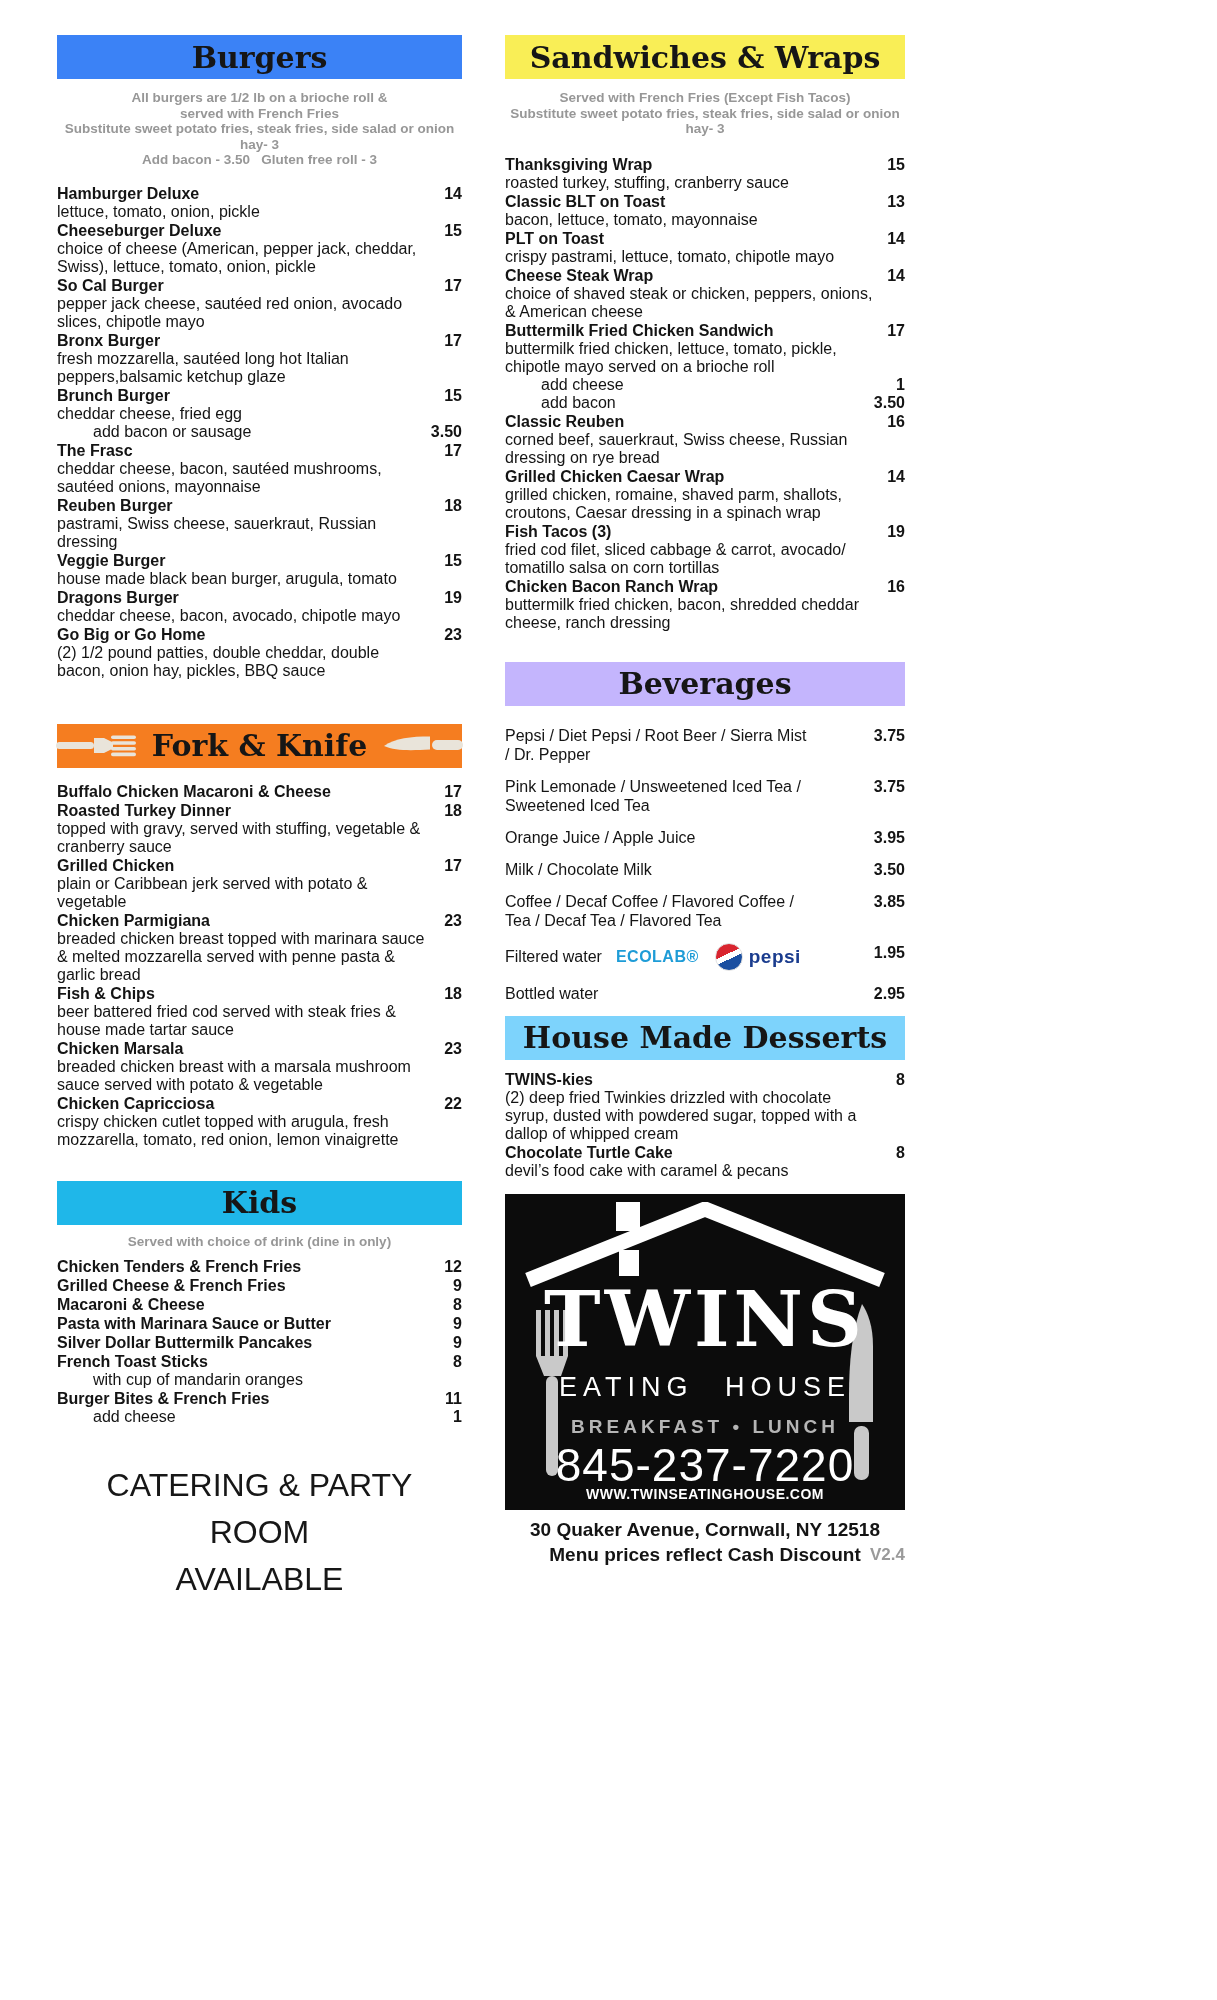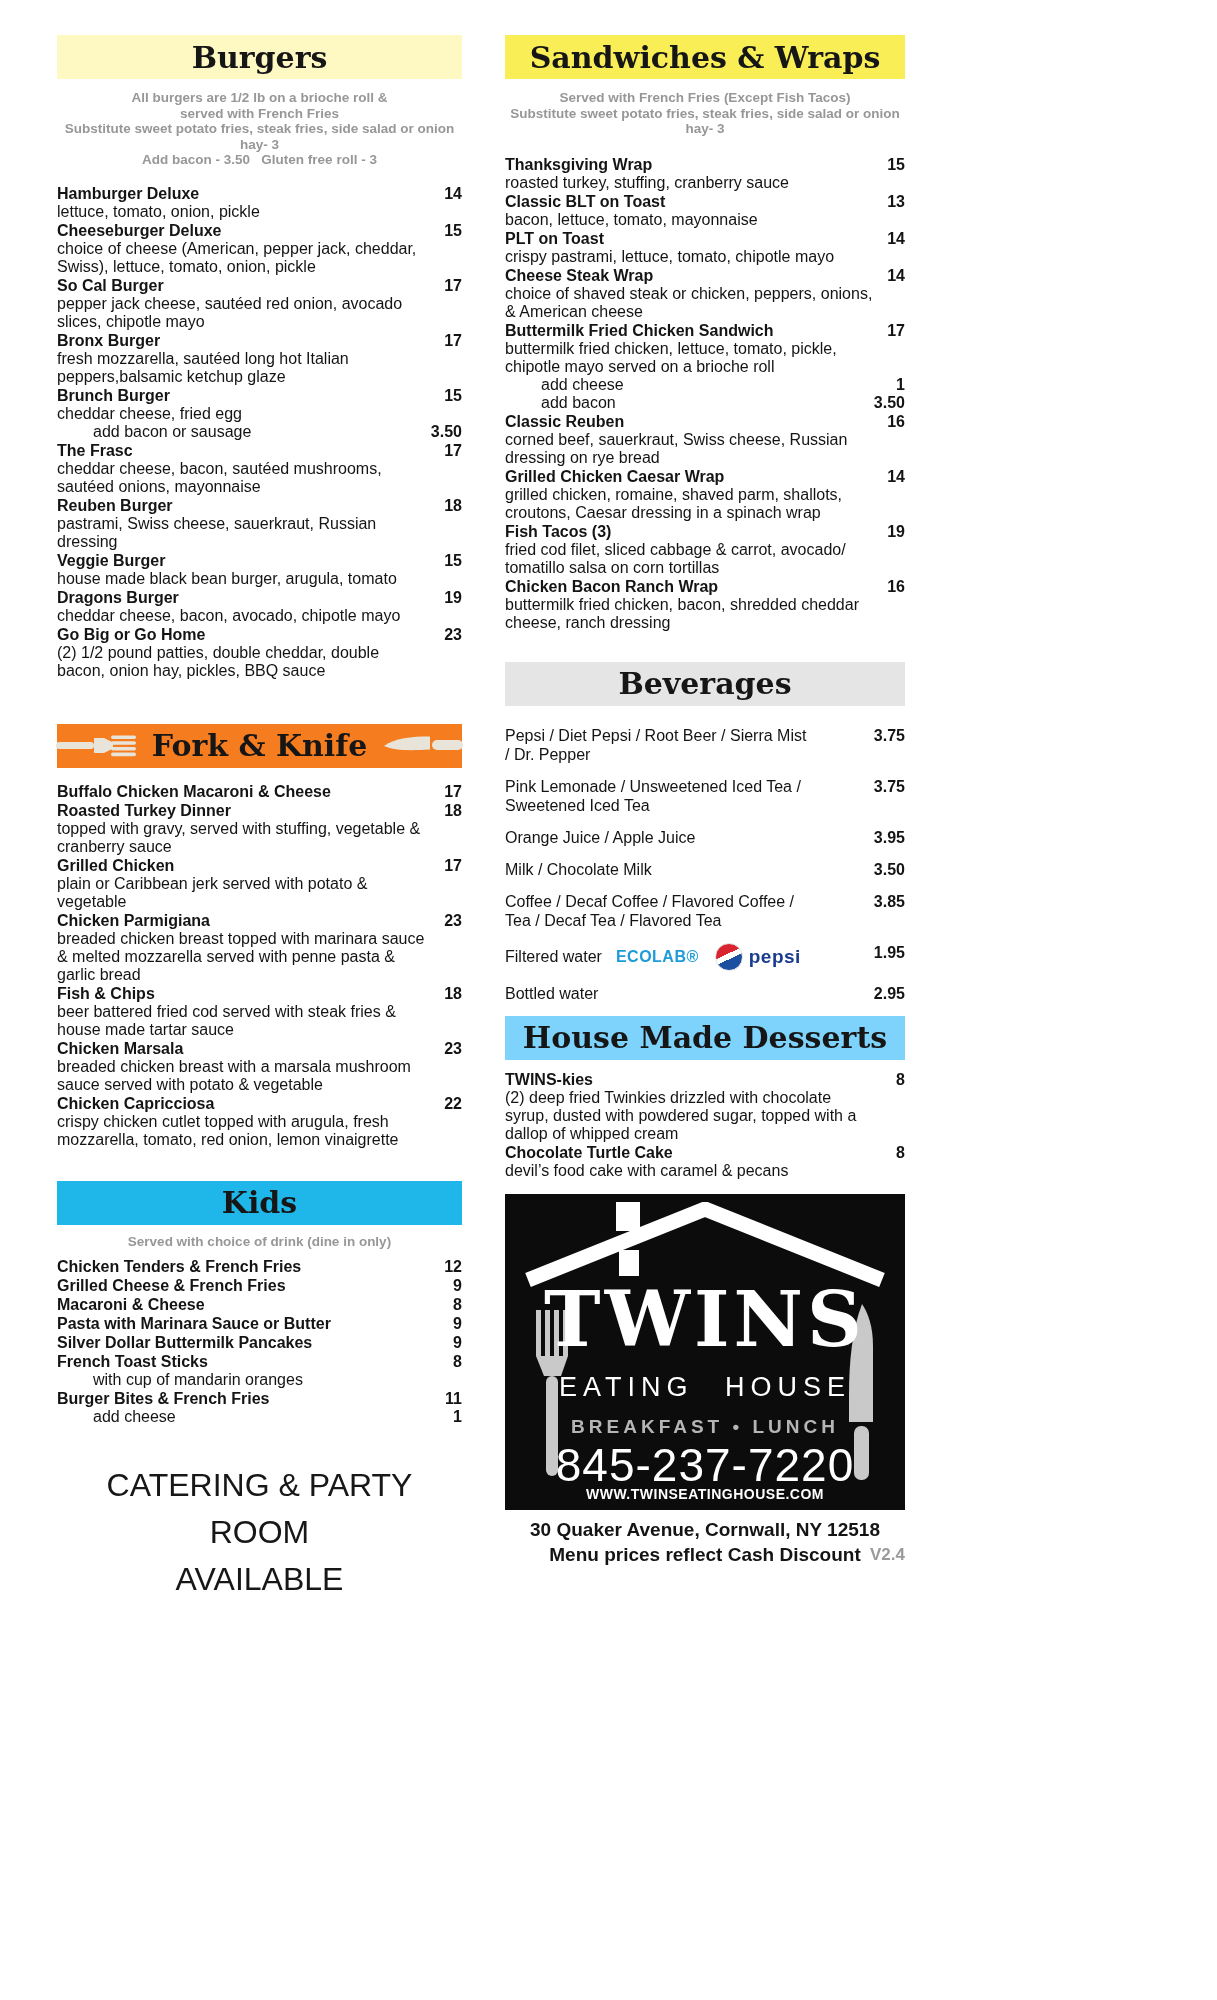--- a/index.html
+++ b/index.html
@@ -7,25 +7,25 @@
     width:1217px;height:2000px;background:#ffffff;position:relative;
     font-family:"Liberation Sans",sans-serif;color:#141414;
     -webkit-font-smoothing:antialiased;
   }
   .col{position:absolute;top:35px;}
   .col-left{left:57px;width:405px;}
   .col-right{left:505px;width:400px;}
 
   .bar{height:44px;display:flex;align-items:center;justify-content:center;gap:16px;}
   .bar h2{margin:0;font-family:"DejaVu Serif",serif;font-weight:700;font-size:30px;color:#161616;white-space:nowrap;}
-  .bar-burgers{background:#fef9c3;}
+  .bar-burgers{background:#3b82f6;}
   .bar-forkknife{background:#f57d20;}
   .bar-kids{background:#1fb7e9;}
   .bar-sandwiches{background:#f9ee56;}
-  .bar-beverages{background:#e5e5e5;}
+  .bar-beverages{background:#c4b5fd;}
   .bar-desserts{background:#7dd3fc;}
 
   .notes{margin-top:11px;text-align:center;color:#979797;font-weight:700;font-size:13.5px;line-height:15.5px;}
   .items{margin-top:16px;}
   .mi{margin:0;}
   .mi-head{display:flex;justify-content:space-between;align-items:baseline;line-height:19px;}
   .mi-name{font-weight:700;font-size:16px;}
   .mi-price{font-weight:700;font-size:16px;margin-left:12px;white-space:nowrap;}
   .mi-desc{font-size:16px;line-height:18px;max-width:370px;}
   .mi-sub{display:flex;justify-content:space-between;font-size:16px;line-height:18px;padding-left:36px;gap:33px;}

